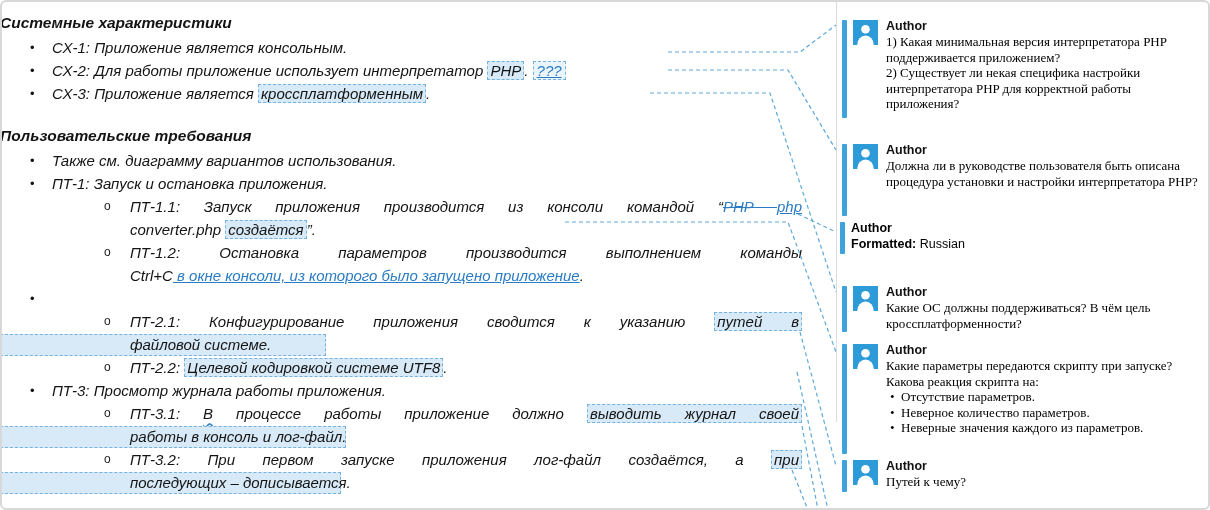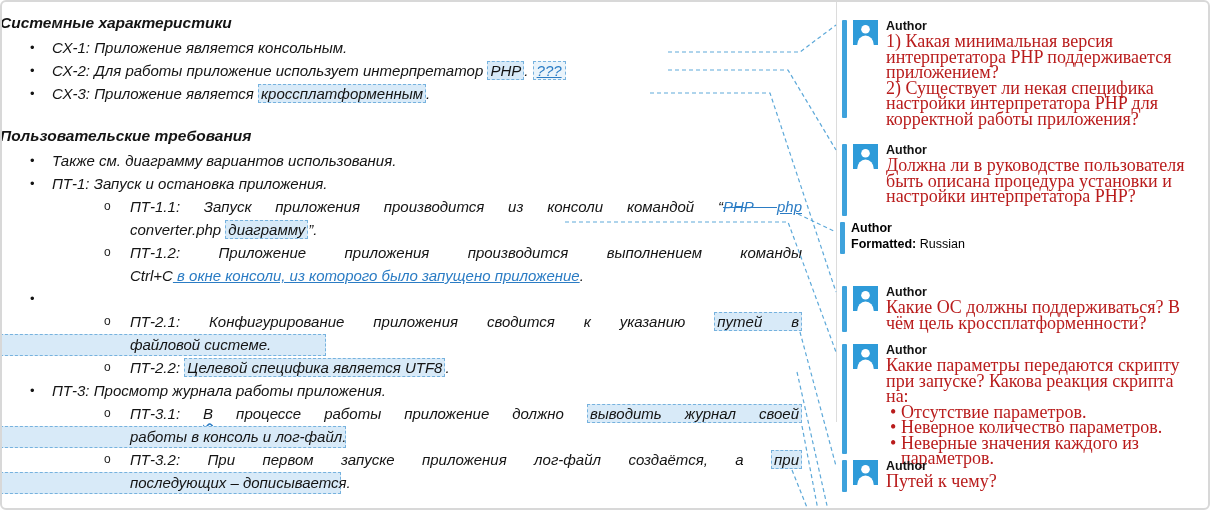--- a/index.html
+++ b/index.html
@@ -33,21 +33,21 @@
   
   .connectors{position:absolute;inset:0;z-index:4;pointer-events:none;}
 
   
   .panel{position:absolute;left:836px;top:0;width:374px;height:422px;border-left:1px solid #dcdcdc;z-index:3;}
   .card{position:absolute;left:16px;width:352px;}
   .card .bar{position:absolute;left:-11px;top:2px;width:5px;height:calc(100% - 2px);background:#3ea2dc;border-radius:1px;}
   .avatar{position:absolute;left:0;top:2px;width:25px;height:25px;}
   .ctext{margin-left:33px;}
   .cauthor{font-weight:bold;font-size:12.5px;line-height:16px;color:#111;}
-  .cbody{font-family:"Liberation Serif",serif;font-size:18px;line-height:15.5px;color:#b91c1c;width:312px;}
+  .cbody{font-family:"Liberation Serif",serif;font-size:13px;line-height:15.5px;color:#000000;width:312px;}
   .cb-row{position:relative;padding-left:15px;}
   .cb-dot{position:absolute;left:4px;}
   .fmtcard{left:14px;}
   .fmt-l1{font-weight:bold;font-size:12.5px;line-height:16px;}
   .fmt-l2{font-size:12.5px;line-height:16px;}
   .fmt-l2 b{font-weight:bold;margin-top:24px;}
 </style>
 </head>
 <body>
 
@@ -89,26 +89,26 @@
     <span class="bullet">•</span>
     <span>ПТ-1: Запуск и остановка приложения.</span>
   </div>
 
   <div class="line l1 just">
     <span class="obullet">o</span>
     <span>ПТ-1.1: Запуск приложения производится из консоли командой “</span><span class="del">PHP </span><span class="ins">php</span>
   </div>
 
   <div class="line l1">
-    <span>converter.php </span><span class="hl">диаграмму</span><span>”.</span>
-  </div>
-
-  <div class="line l1 just">
-    <span class="obullet">o</span>
-    <span>ПТ-1.2: Приложение приложения производится выполнением команды</span>
+    <span>converter.php </span><span class="hl">создаётся</span><span>”.</span>
+  </div>
+
+  <div class="line l1 just">
+    <span class="obullet">o</span>
+    <span>ПТ-1.2: Остановка параметров производится выполнением команды</span>
   </div>
 
   <div class="line l1">
     <span>Ctrl+C</span><span class="ins"> в окне консоли, из которого было запущено приложение</span><span>.</span>
   </div>
 
   <div class="line l0">
     <span class="bullet">•</span>
   </div>
 
@@ -116,21 +116,21 @@
     <span class="obullet">o</span>
     <span>ПТ-2.1: Конфигурирование приложения сводится к указанию </span><span class="hl">путей в</span>
   </div>
 
   <div class="line l1 bleed" style="--w:325px">
     <span>файловой системе</span><span>.</span>
   </div>
 
   <div class="line l1">
     <span class="obullet">o</span>
-    <span>ПТ-2.2: </span><span class="hl">Целевой специфика является UTF8</span><span>.</span>
+    <span>ПТ-2.2: </span><span class="hl">Целевой кодировкой системе UTF8</span><span>.</span>
   </div>
 
   <div class="line l0">
     <span class="bullet">•</span>
     <span>ПТ-3: Просмотр журнала работы приложения.</span>
   </div>
 
   <div class="line l1 just">
     <span class="obullet">o</span>
     <span>ПТ-3.1: </span><span class="wavy">В</span><span> процессе работы приложение должно </span><span class="hl">выводить журнал своей</span>

